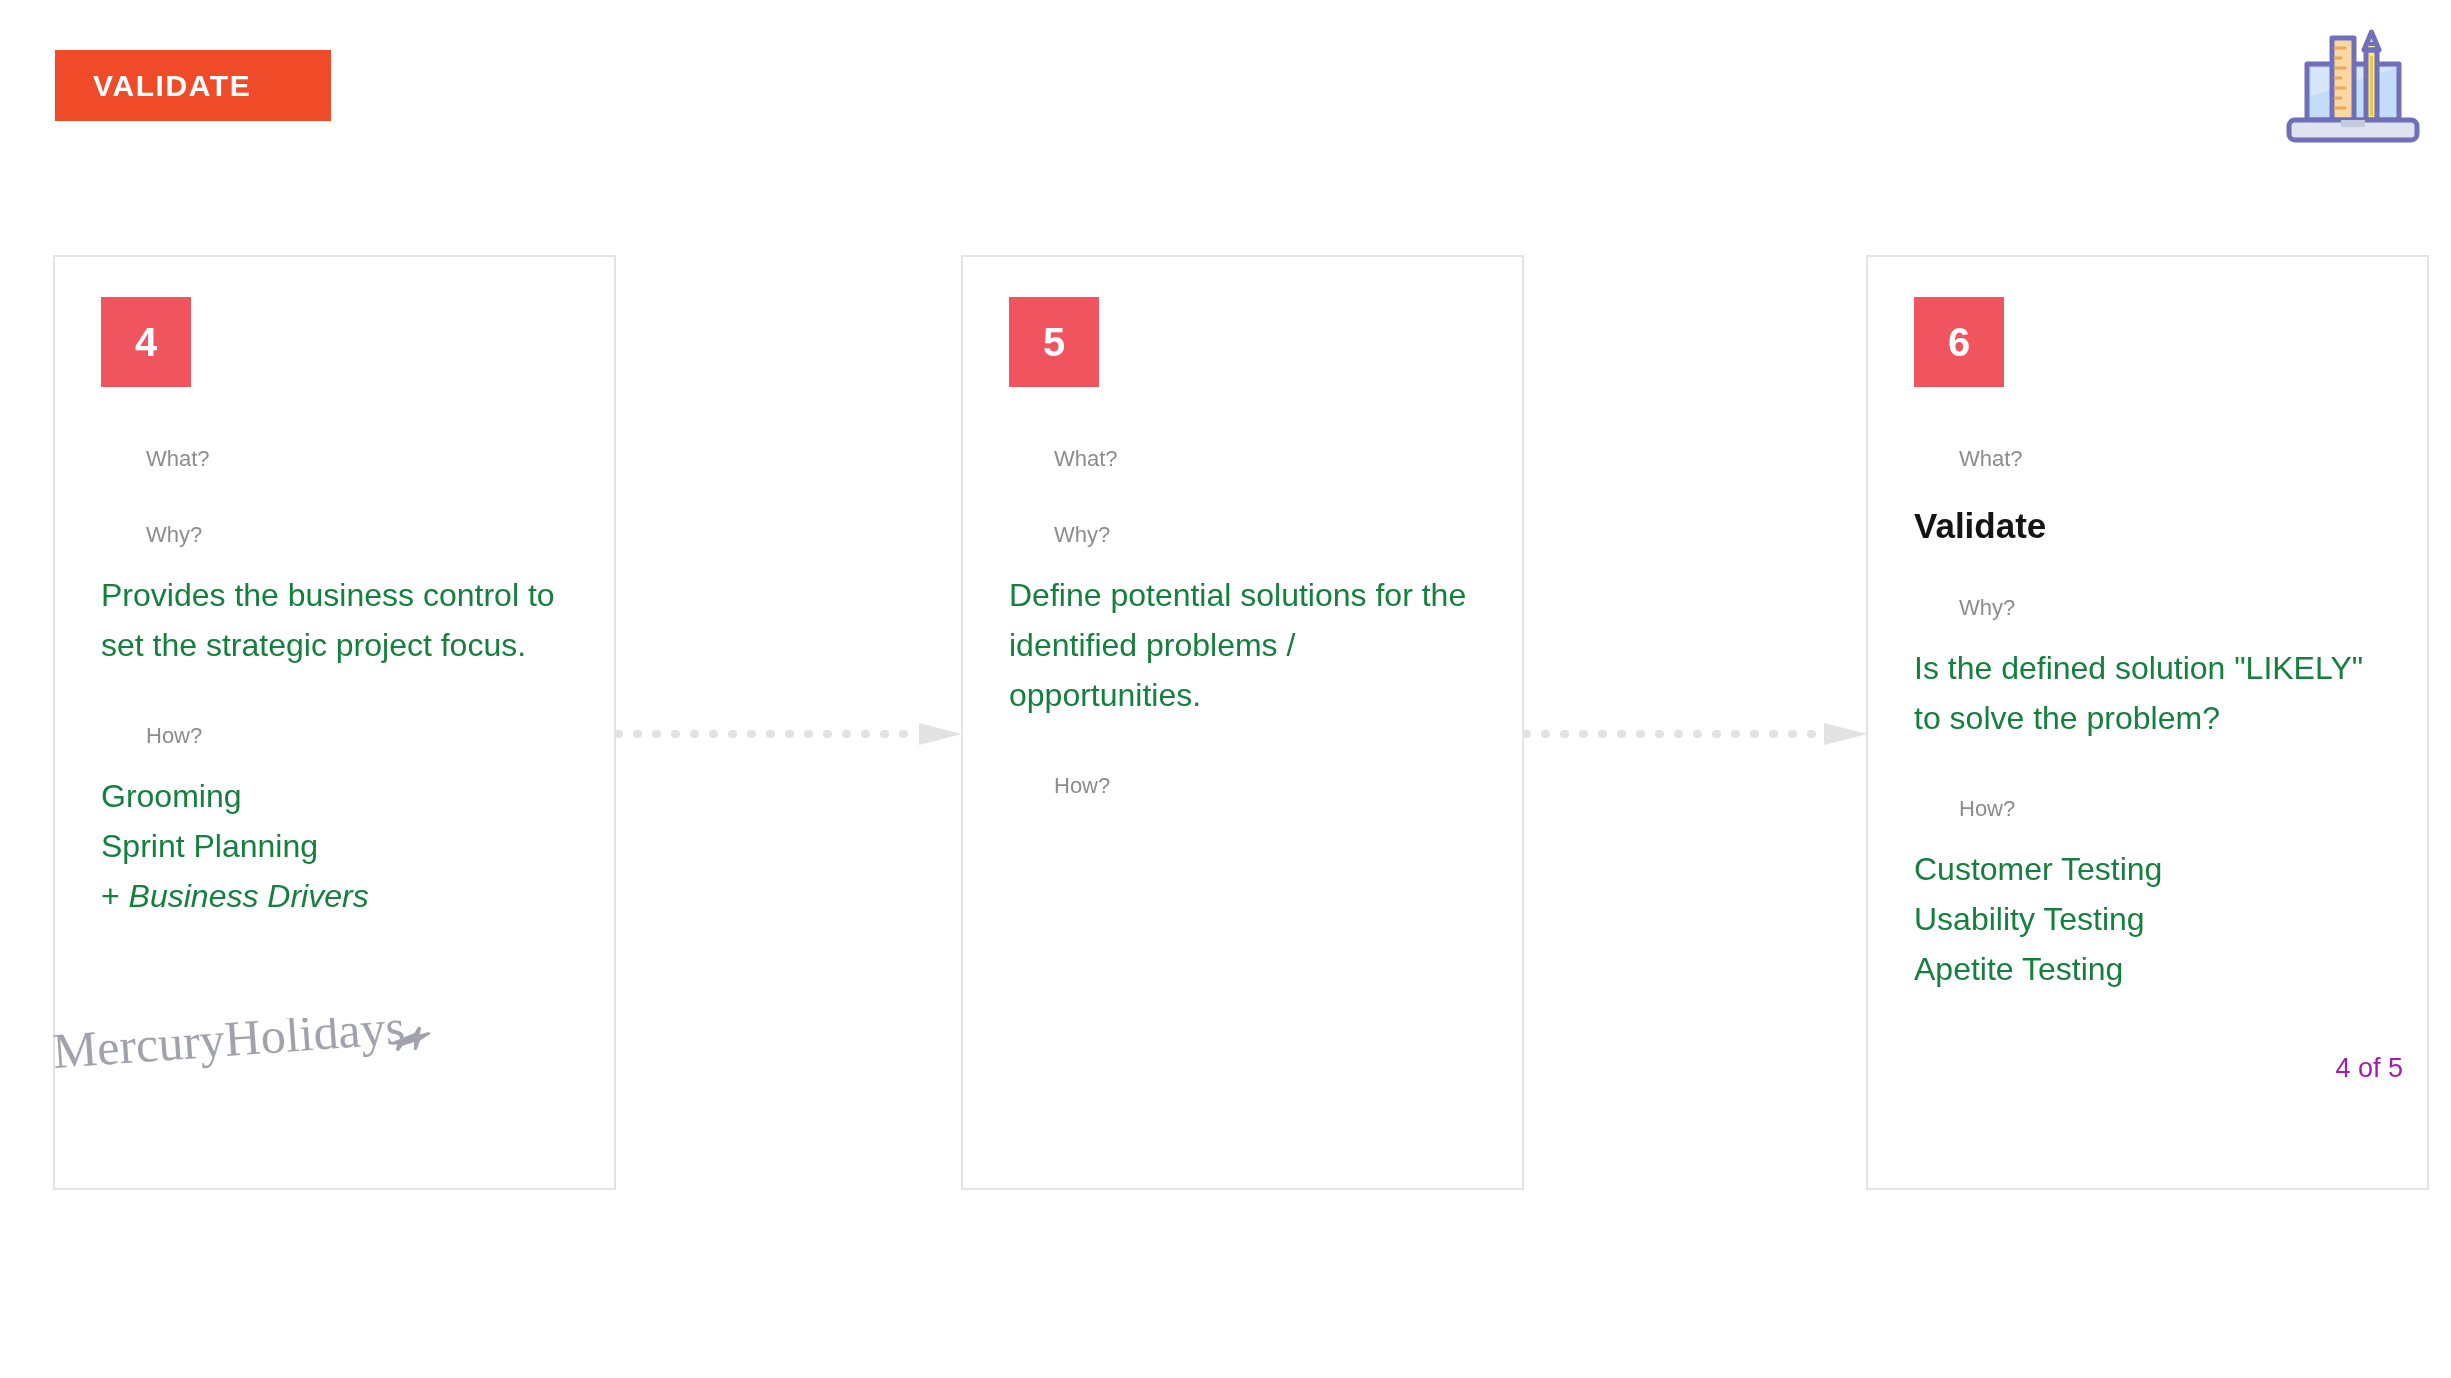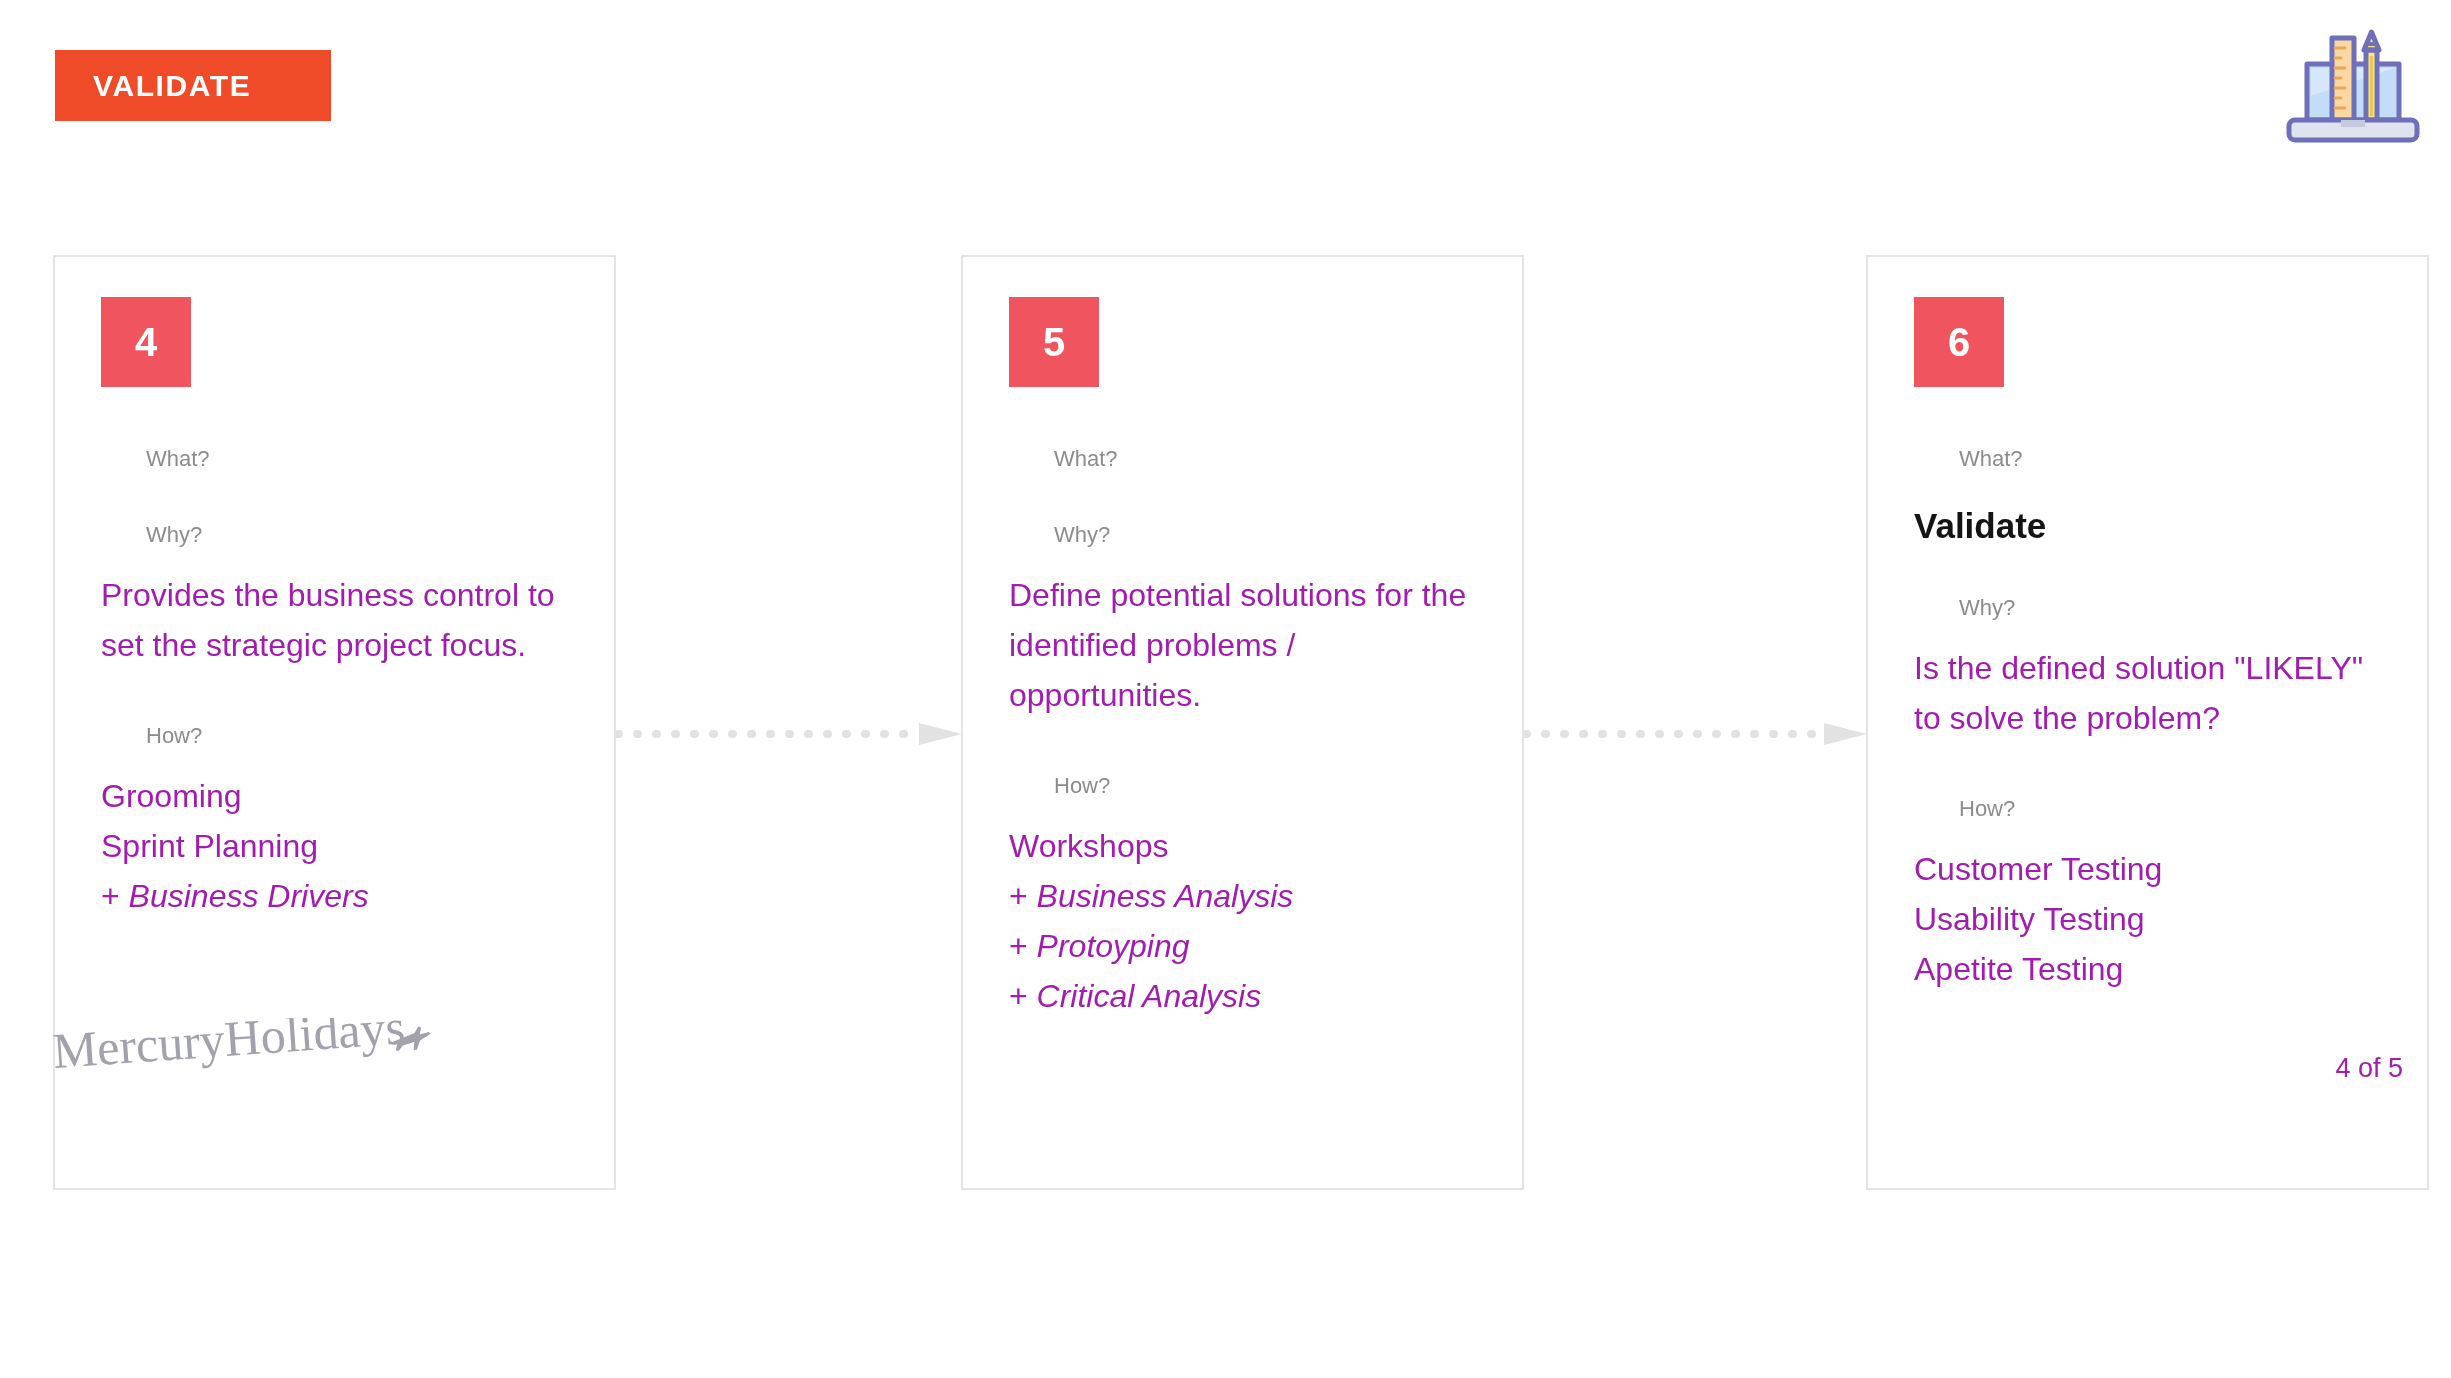--- a/index.html
+++ b/index.html
@@ -101,21 +101,21 @@
     color: #141414;
     line-height: 1;
     margin-top: 38px;
   }
 
   .gap-why { height: 54px; }
   .gap-how { height: 55px; }
 
   .body-text {
     font-size: 32px;
-    color: #a21caf;
+    color: #15803d;
     line-height: 50px;
     margin-top: 24px;
     font-weight: normal;
   }
   .body-text .it { font-style: italic; }
 
   
   .connector {
     position: absolute;
     top: 723px;
@@ -204,21 +204,20 @@
     <div class="card card-2">
       <div class="card-number">
         <span class="card-number-text">5</span>
       </div>
       <div class="field-label">What?</div>
       <div class="gap-why"></div>
       <div class="field-label">Why?</div>
       <div class="body-text">Define potential solutions for the identified problems / opportunities.</div>
       <div class="gap-how"></div>
       <div class="field-label">How?</div>
-      <div class="body-text"><span>Workshops</span><br><span>+ </span><span class="it">Business Analysis</span><br><span>+ </span><span class="it">Protoyping</span><br><span>+ </span><span class="it">Critical Analysis</span></div>
     </div>
 
     <div class="card card-3">
       <div class="card-number">
         <span class="card-number-text">6</span>
       </div>
       <div class="field-label">What?</div>
       <div class="card-title">Validate</div>
       <div class="gap-why"></div>
       <div class="field-label">Why?</div>

